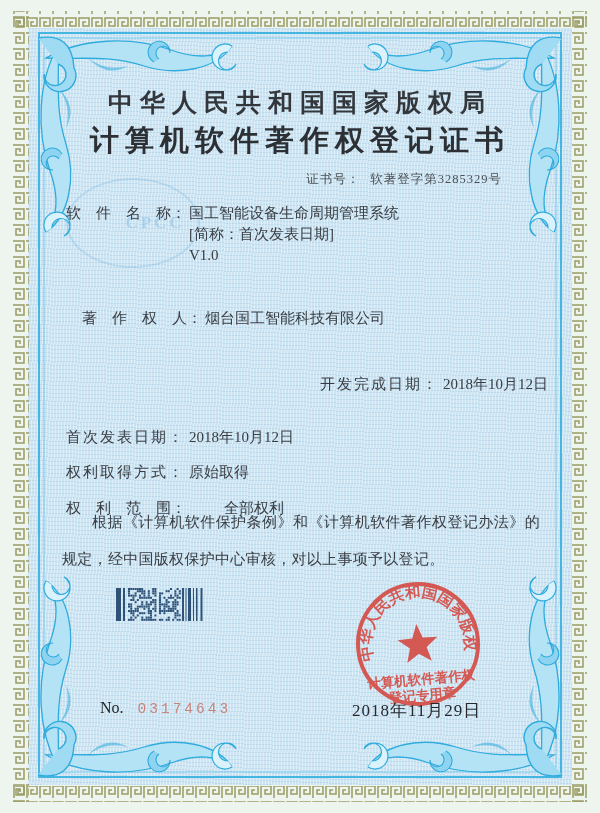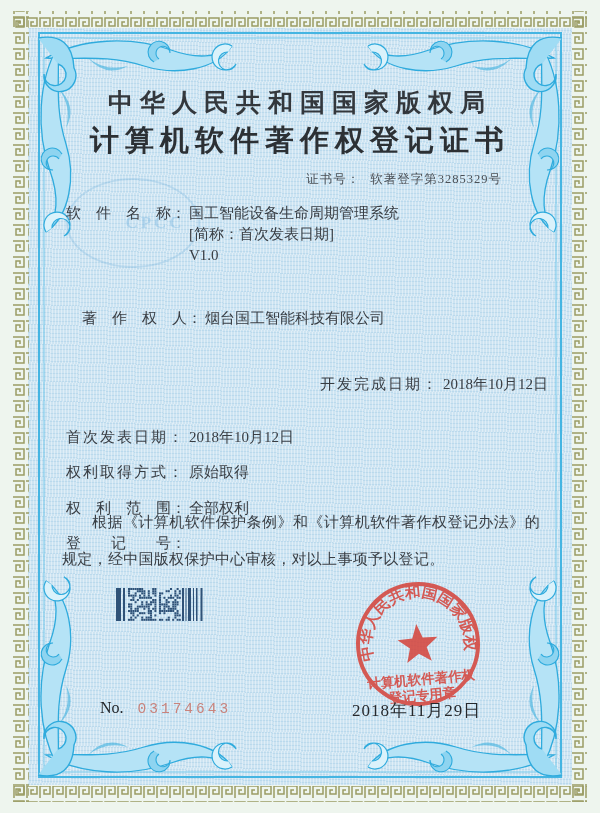--- a/index.html
+++ b/index.html
@@ -30,21 +30,21 @@
   .row{display:flex;align-items:flex-start;font-size:15px;color:#383d43;}
   .lab{width:123px;flex:none;}
   .row:nth-child(3) .lab,.row:nth-child(4) .lab,.row:nth-child(5) .lab{letter-spacing:2px;}
   .val{white-space:pre-line;line-height:21px;}
   .row{line-height:21px;}
   .row:nth-child(1){margin-bottom:42px;}
   .row:nth-child(2){margin-bottom:45px;padding-left:16px;}
   .row:nth-child(3){margin-bottom:15px;justify-content:flex-end;}
   .row:nth-child(4){margin-bottom:14px;margin-top:32px;}
   .row:nth-child(5){margin-bottom:15px;}
-  .row:nth-child(6){margin-bottom:14px;}
+  .row:nth-child(6){margin-bottom:14px;gap:35px;}
   
   .statement{position:absolute;left:62px;top:504px;width:478px;margin:0;
              font-size:15px;line-height:37px;letter-spacing:.3px;color:#383d43;
              text-indent:2em;text-align:justify;}
   
   .barcode{position:absolute;left:116px;top:588px;}
   
   .serial{position:absolute;left:100px;top:699px;font-size:16px;color:#23262a;}
   .serial .num{margin-left:14px;font-family:"Liberation Mono","DejaVu Sans Mono",monospace;
                font-size:14.5px;letter-spacing:3px;color:#c9837c;}
@@ -125,21 +125,20 @@
     </div>
     <div class="row">
       <span class="lab">权利取得方式：</span>
       <span class="val">原始取得</span>
     </div>
     <div class="row">
       <span class="lab">权　利　范　围：</span>
       <span class="val">全部权利</span>
     </div>
     <div class="row">
-      <span class="lab">登　　记　　号：</span>
     </div>
   </main>
 
   <p class="statement">根据《计算机软件保护条例》和《计算机软件著作权登记办法》的规定，经中国版权保护中心审核，对以上事项予以登记。</p>
 
   <div class="barcode">
     <svg width="88" height="33" viewBox="0 0 88 33">
       <g fill="#2f5278">
         <rect x="0" y="0" width="5" height="33"></rect>
         <rect x="7" y="0" width="2" height="33"></rect>

